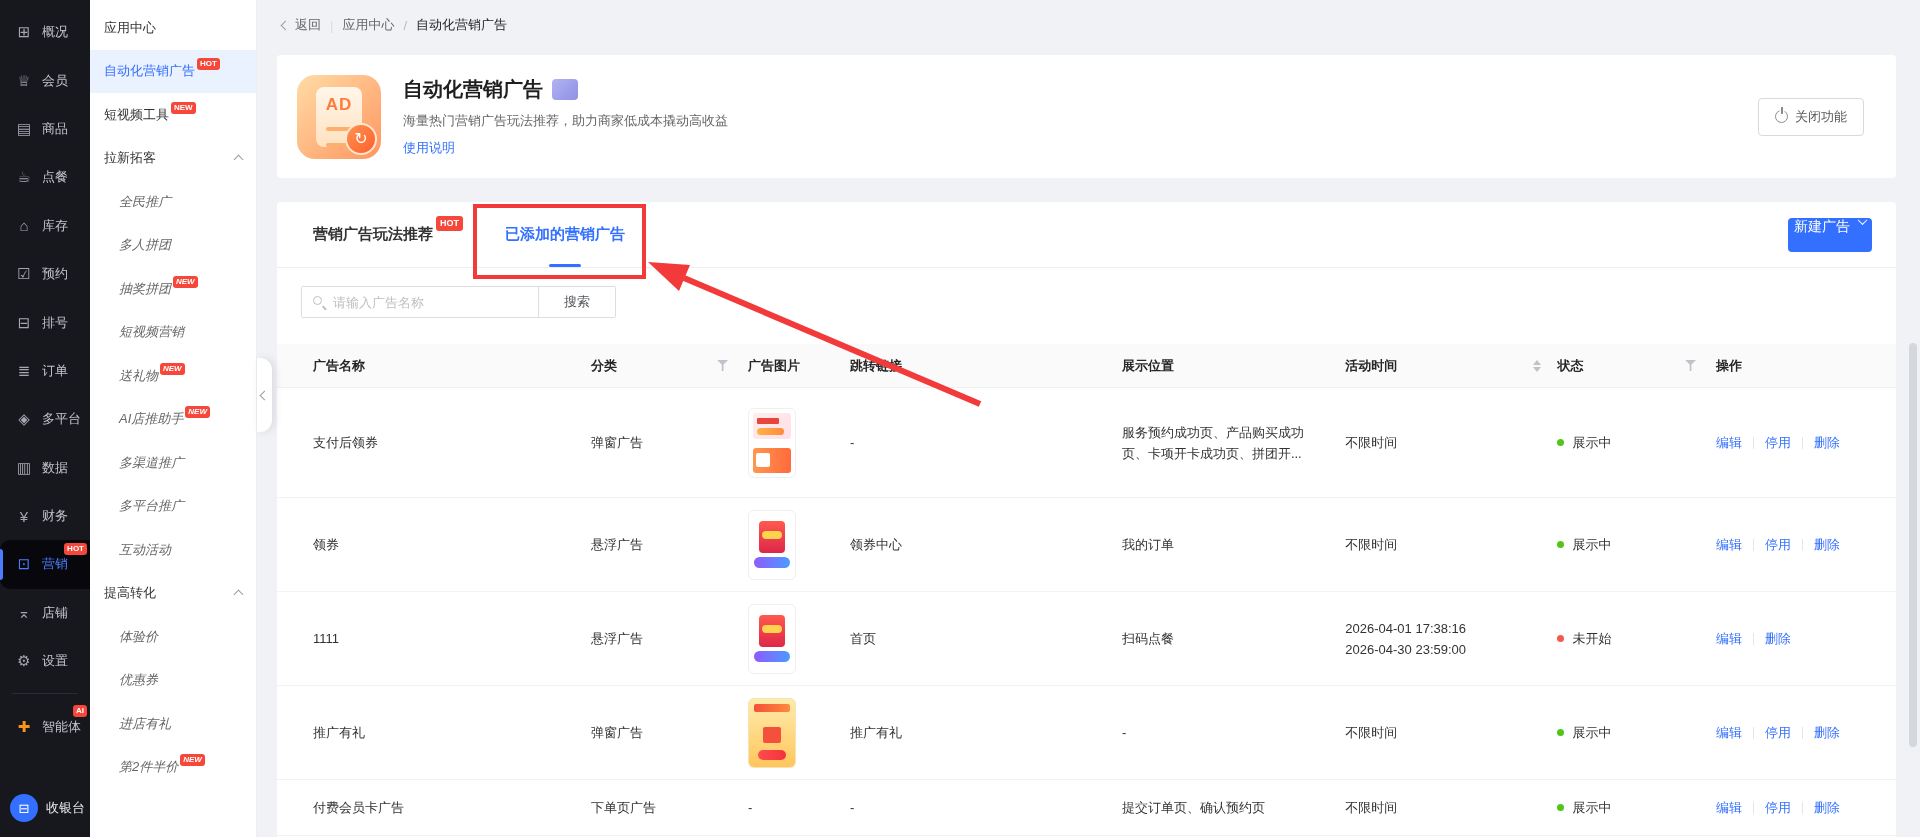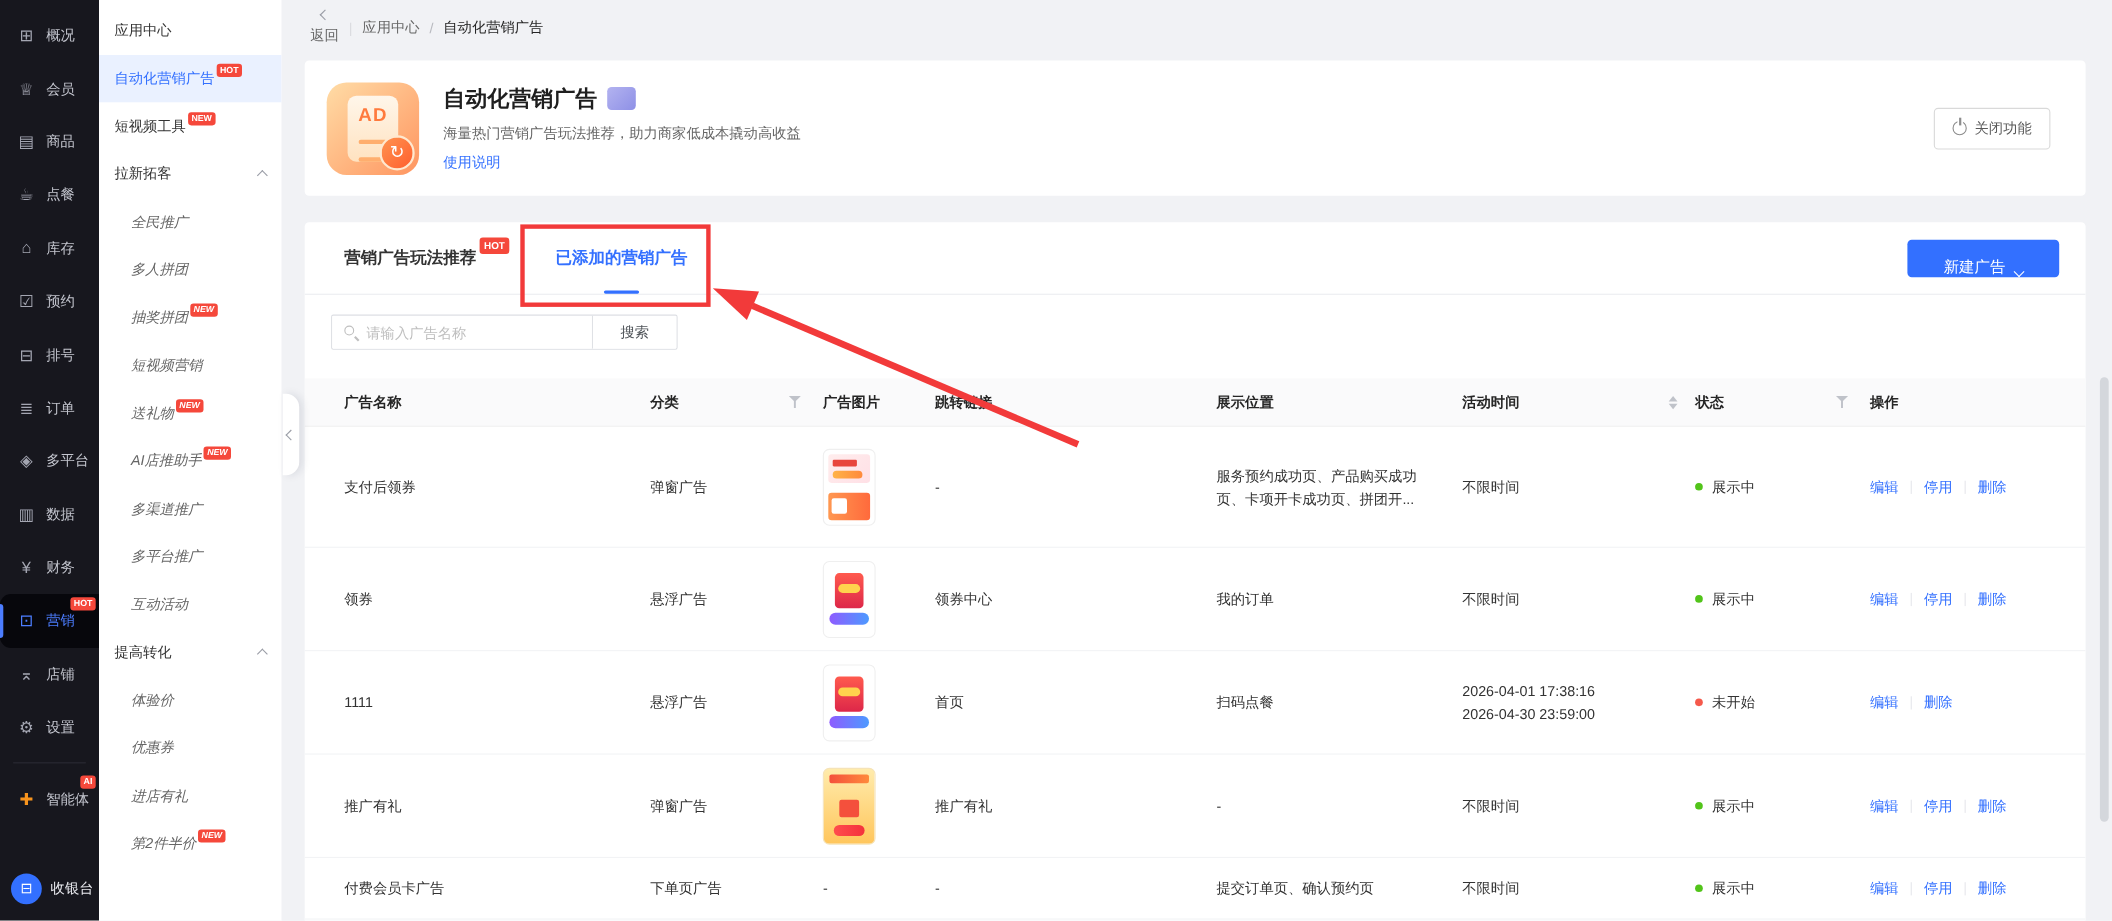--- a/index.html
+++ b/index.html
@@ -26,21 +26,21 @@
   .sm-item.group { justify-content:space-between; }
   .sm-item.active { background:#EAF1FF; color:#3370FF; }
   .sm-badge { background:#F5483B; color:#fff; font-size:8px; font-weight:700; line-height:10px; padding:1px 3px; border-radius:3px; margin-left:2px; transform:translateY(-7px); }
   .chev-up { width:7px; height:7px; border-right:1.5px solid #9A9DA6; border-bottom:1.5px solid #9A9DA6; transform:rotate(-135deg); margin-top:3px; }
   .collapse-handle { position:absolute; left:257px; top:358px; width:15px; height:74px; background:#fff; border-radius:0 12px 12px 0; box-shadow:3px 0 8px rgba(20,30,60,.10); display:flex; align-items:center; justify-content:center; z-index:6; cursor:pointer; }
   .chev-left { width:7px; height:7px; border-left:1.5px solid #9A9DA6; border-bottom:1.5px solid #9A9DA6; transform:rotate(45deg); }
 
   
   .main { flex:1; min-width:0; display:flex; flex-direction:column; background:#F1F2F5; }
   .breadcrumb { height:50px; display:flex; align-items:center; padding-left:25px; font-size:13px; color:#666; gap:9px; }
-  .bc-back { display:flex; align-items:center; gap:6px; color:#666; cursor:pointer;flex-direction:column; }
+  .bc-back { display:flex; align-items:center; gap:6px; color:#666; cursor:pointer; }
   .bc-sep { color:#DADCE0; }
   .bc-slash { color:#B8BABF; }
   .bc-current { color:#262626; }
 
   .header-card { margin:5px 24px 0 20px; height:123px; background:#fff; border-radius:4px; display:flex; align-items:center; padding:0 32px 0 20px; gap:22px; }
   .app-icon { width:84px; height:84px; border-radius:18px; background:linear-gradient(135deg,#FFDCA6,#FF9560); position:relative; display:flex; align-items:center; justify-content:center; flex-shrink:0; }
   .app-icon .doc { width:46px; height:60px; border-radius:8px; background:linear-gradient(180deg,#FFF6EA,#FFE2C0); display:flex; flex-direction:column; align-items:center; padding-top:8px;justify-content:space-between; }
   .app-icon .doc b { color:#FF7A3D; font-size:17px; letter-spacing:1px; }
   .app-icon .doc i { display:block; width:26px; height:4px; border-radius:2px; background:#FFAE6E; margin-top:5px; }
   .app-icon .refresh { position:absolute; right:4px; bottom:4px; width:32px; height:32px; border-radius:50%; background:linear-gradient(135deg,#FF9350,#FF5F2E); border:2px solid #FFE8CF; color:#fff; font-size:16px; display:flex; align-items:center; justify-content:center; }
@@ -54,40 +54,40 @@
   .pwr { width:13px; height:13px; border:1.5px solid #8C8C8C; border-radius:50%; position:relative; }
   .pwr::after { content:''; position:absolute; left:50%; top:-4px; transform:translateX(-50%); width:2px; height:7px; background:#8C8C8C; box-shadow:0 0 0 1.5px #fff; }
 
   .content-card { margin:24px 24px 0 20px; flex:1; background:#fff; border-radius:4px 4px 0 0; overflow:hidden; }
   .tabbar { height:66px; display:flex; align-items:center; padding:0 24px 0 36px; border-bottom:1px solid #EBEDF0; }
   .tab { position:relative; height:100%; display:flex; align-items:center; font-size:15px; font-weight:600; color:#333; cursor:pointer; }
   .tab.first { margin-right:42px; }
   .tab.active { color:#3370FF; }
   .tab.active::after { content:''; position:absolute; bottom:0; left:50%; transform:translateX(-50%); width:32px; height:3px; border-radius:2px; background:#3370FF; }
   .tab-hot { background:#F5483B; color:#fff; font-size:9px; font-weight:700; line-height:11px; padding:2px 4px; border-radius:3px; margin-left:3px; transform:translateY(-11px); }
-  .new-ad-btn { margin-left:auto; height:34px; padding:0 33px; background:#3370FF; border:none; border-radius:4px; color:#fff; font-size:14px; display:flex; align-items:flex-end; gap:9px; cursor:pointer; font-family:inherit; }
+  .new-ad-btn { margin-left:auto; height:34px; padding:0 6px; background:#3370FF; border:none; border-radius:4px; color:#fff; font-size:14px; display:flex; align-items:flex-start; gap:9px; cursor:pointer; font-family:inherit; }
   .chev-dn { width:7px; height:7px; border-right:1.6px solid #fff; border-bottom:1.6px solid #fff; transform:rotate(45deg) translate(-1px,-1px); }
 
   .search-row { display:flex; align-items:center; padding:18px 24px 0 24px; }
   .search-box { display:flex; width:315px; height:32px; border:1px solid #DCDEE3; border-radius:2px; background:#fff; overflow:hidden; }
   .search-input-wrap { position:relative; flex:1; border-right:1px solid #DCDEE3; }
   .search-input-wrap input { width:100%; height:100%; border:none; outline:none; padding:0 8px 0 31px; font-size:13px; color:#333; font-family:inherit; }
   .search-input-wrap input::placeholder { color:#BFBFBF; }
   .mag { position:absolute; left:11px; top:9px; width:9px; height:9px; border:1.5px solid #BFBFBF; border-radius:50%; }
   .mag::after { content:''; position:absolute; width:5px; height:1.5px; background:#BFBFBF; transform:rotate(45deg); left:8px; top:10px; }
   .search-btn { width:76px; display:flex; align-items:center; justify-content:center; background:#fff; font-size:13px; color:#4E5358; cursor:pointer; }
 
   .table { margin-top:26px; }
   .thead { display:flex; align-items:center; height:44px; background:#FAFAFB; border-bottom:1px solid #F0F0F0; font-size:13px; font-weight:700; color:#262626; }
   .th { display:flex; align-items:center; }
   .c1 { width:19.4%; padding-left:36px; }
   .c2 { width:9.7%; }
   .c3 { width:6.3%; }
   .c4 { width:15.8%; }
-  .c5 { width:13.8%; padding-right:18px; }
+  .c5 { width:13.8%; padding-right:18px;margin-left:16px; }
   .c6 { width:13.1%; }
   .c7 { width:9.8%; }
   .c8 { flex:1; padding-right:24px; }
   .funnel { width:11px; height:11px; background:#BFC2C9; clip-path:polygon(0 0,100% 0,58% 42%,58% 100%,42% 100%,42% 42%); margin-left:auto; margin-right:20px; cursor:pointer; }
   .sort { display:flex; flex-direction:column; gap:2px; margin-left:auto; margin-right:16px; cursor:pointer; }
   .sort i { width:0; height:0; border-left:4px solid transparent; border-right:4px solid transparent; }
   .sort .up { border-bottom:5px solid #BFC2C9; }
   .sort .dn { border-top:5px solid #BFC2C9; }
   .trow { display:flex; align-items:center; border-bottom:1px solid #F2F3F5; font-size:13px; color:#333; }
   .pos { line-height:21px; }

